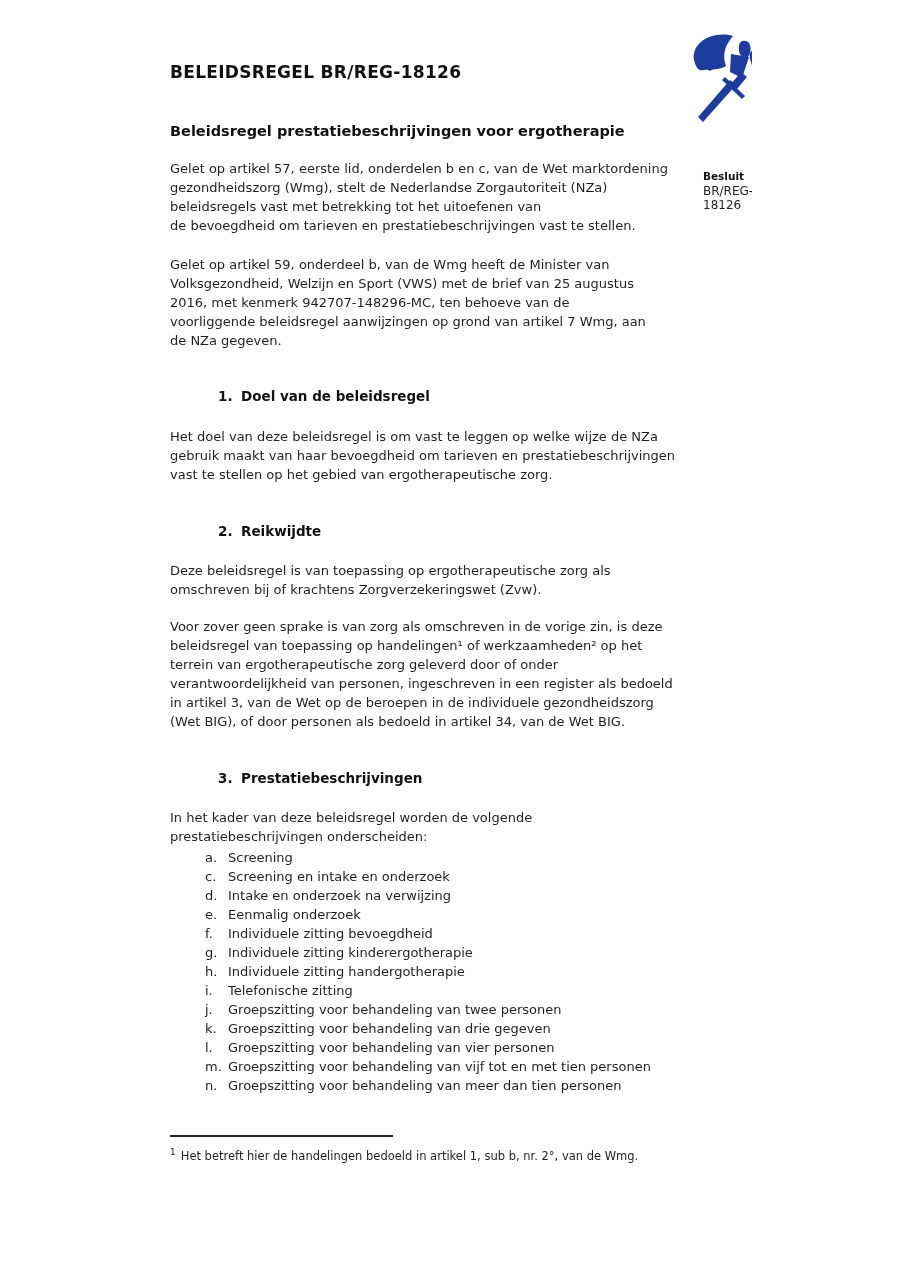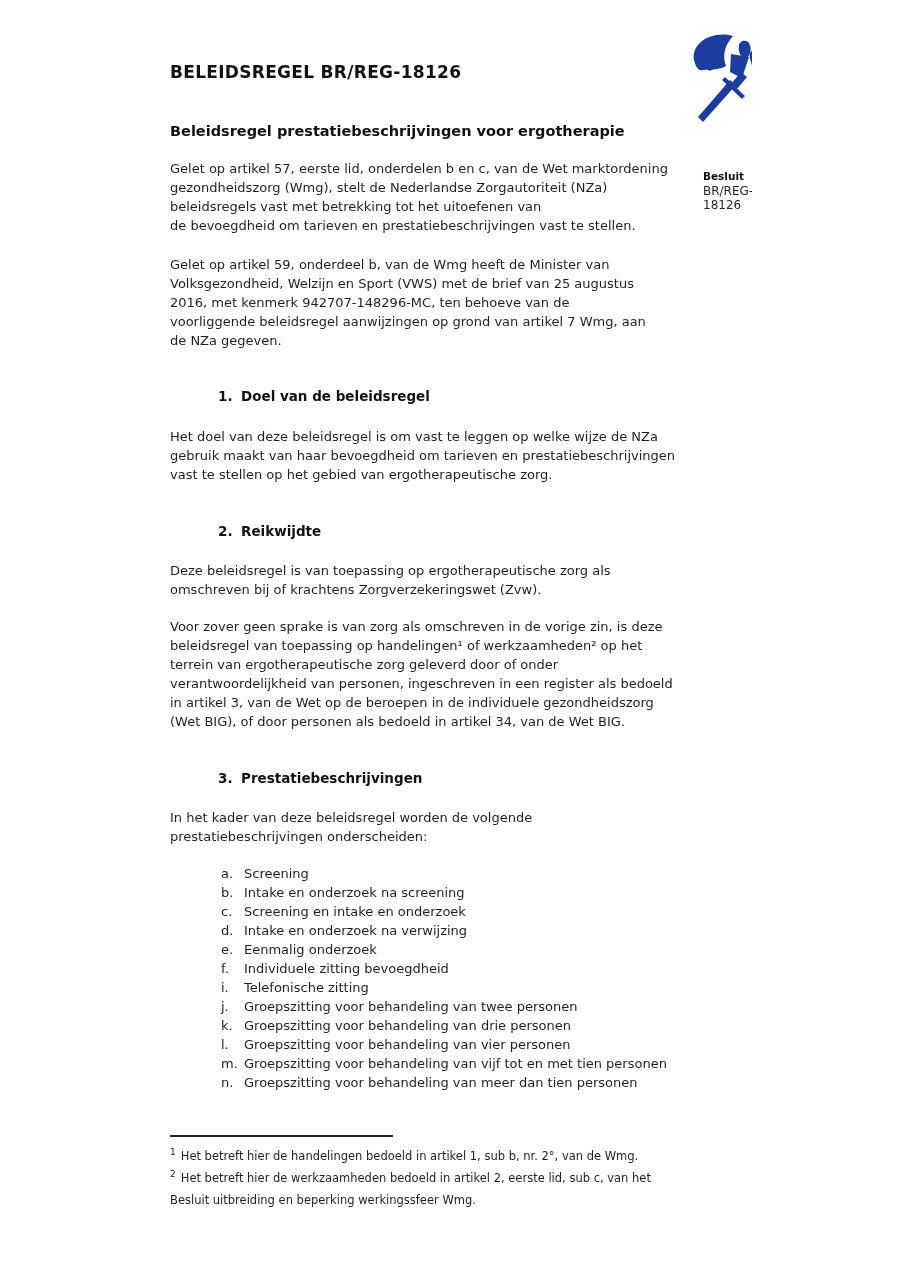--- a/index.html
+++ b/index.html
@@ -45,21 +45,21 @@
     color: var(--logo-gold); white-space: nowrap;
   }
   .logo-text .l2 { margin-left: 20px; margin-top: 31px; }
   
   .kenmerk { position: absolute; left: 703px; top: 170px; }
   .kenmerk-label { font-size: 10.5px; font-weight: bold; color: #111; }
   .kenmerk-value { font-size: 12px; margin-top: 2px; color: var(--text); }
   
   .abc-list {
     position: absolute; left: 205px; top: 848px;
-    margin: 16px; padding: 0; list-style: none;
+    margin: 0; padding: 0; list-style: none;
     font-size: 13px; color: var(--text);
   }
   .abc-list li { height: 19px; line-height: 19px; white-space: nowrap; }
   .abc-list .ltr { display: inline-block; width: 23px; }
   
   .fn-divider {
     position: absolute; left: 170px; top: 1135px;
     width: 223px; height: 2px; background: #222;
   }
   .fn {
@@ -133,31 +133,30 @@
 verantwoordelijkheid van personen, ingeschreven in een register als bedoeld
 in artikel 3, van de Wet op de beroepen in de individuele gezondheidszorg
 (Wet BIG), of door personen als bedoeld in artikel 34, van de Wet BIG.</div>
 
   <div class="h" style="top:770px"><span class="num">3.</span><span>Prestatiebeschrijvingen</span></div>
   <div class="p" style="top:808px">In het kader van deze beleidsregel worden de volgende
 prestatiebeschrijvingen onderscheiden:</div>
 
   <ul class="abc-list">
     <li><span class="ltr">a.</span><span>Screening</span></li>
-    <li><span class="ltr">b.</span><span>Intake en onderzoek na screening</span></li>
     <li><span class="ltr">c.</span><span>Screening en intake en onderzoek</span></li>
     <li><span class="ltr">d.</span><span>Intake en onderzoek na verwijzing</span></li>
     <li><span class="ltr">e.</span><span>Eenmalig onderzoek</span></li>
     <li><span class="ltr">f.</span><span>Individuele zitting bevoegdheid</span></li>
+    <li><span class="ltr">g.</span><span>Individuele zitting kinderergotherapie</span></li>
+    <li><span class="ltr">h.</span><span>Individuele zitting handergotherapie</span></li>
     <li><span class="ltr">i.</span><span>Telefonische zitting</span></li>
     <li><span class="ltr">j.</span><span>Groepszitting voor behandeling van twee personen</span></li>
-    <li><span class="ltr">k.</span><span>Groepszitting voor behandeling van drie personen</span></li>
+    <li><span class="ltr">k.</span><span>Groepszitting voor behandeling van drie gegeven</span></li>
     <li><span class="ltr">l.</span><span>Groepszitting voor behandeling van vier personen</span></li>
     <li><span class="ltr">m.</span><span>Groepszitting voor behandeling van vijf tot en met tien personen</span></li>
     <li><span class="ltr">n.</span><span>Groepszitting voor behandeling van meer dan tien personen</span></li>
   </ul>
 
   <div class="fn-divider"></div>
   <div class="fn" style="top:1141px"><sup>1</sup><span class="fn-text">Het betreft hier de handelingen bedoeld in artikel 1, sub b, nr. 2°, van de Wmg.</span></div>
-  <div class="fn" style="top:1163px"><sup>2</sup><span class="fn-text">Het betreft hier de werkzaamheden bedoeld in artikel 2, eerste lid, sub c, van het
-Besluit uitbreiding en beperking werkingssfeer Wmg.</span></div>
 
 </div>
 
 </body></html>

